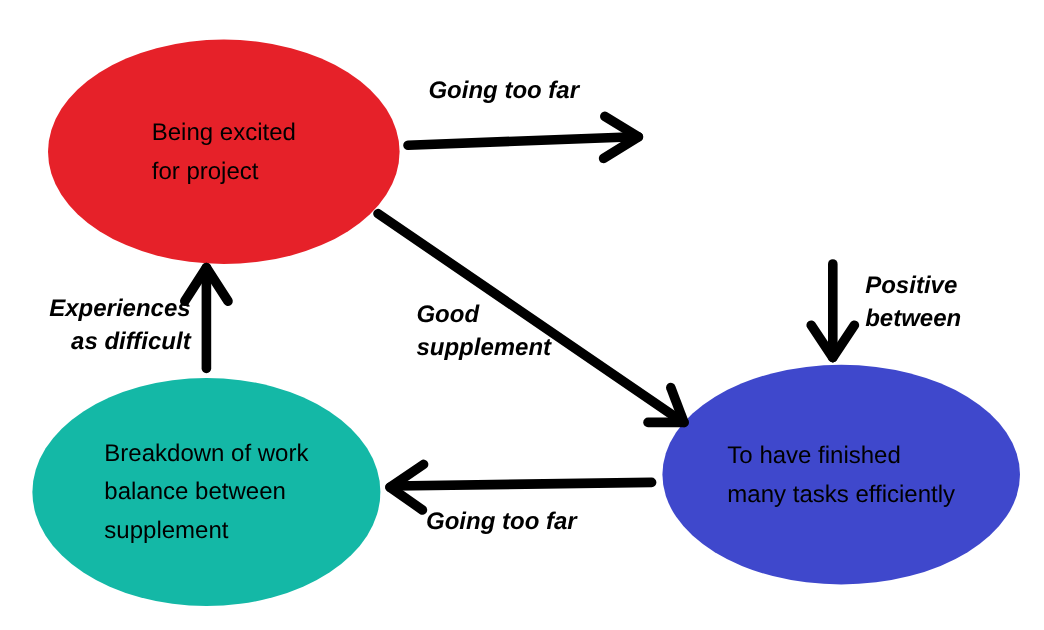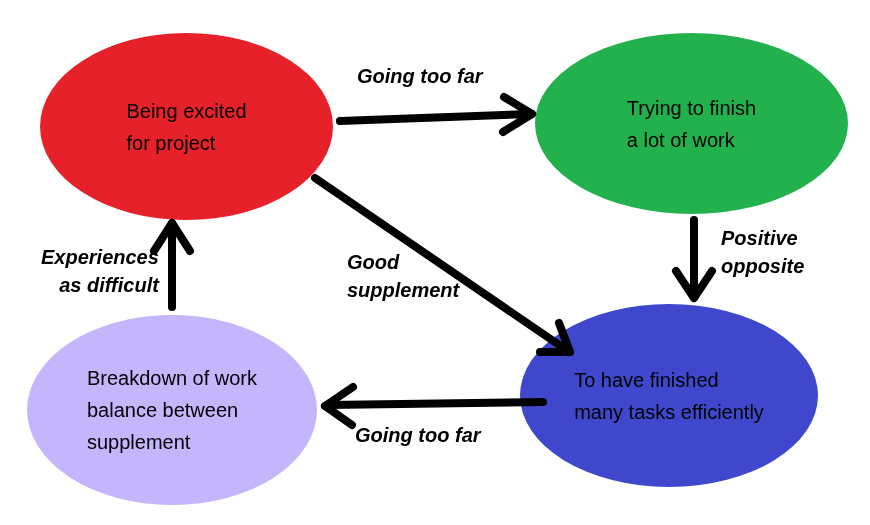--- a/index.html
+++ b/index.html
@@ -24,21 +24,21 @@
     justify-content: center;
   }
   .node-text {
     font-size: 20px;
     line-height: 32px;
     text-align: left;
     color: #000000;
   }
   .node-red    { left: 40px;  top: 33px;  width: 293px; height: 187px; background: #E62129; justify-content: center; }
   .node-green  { left: 535px; top: 33px;  width: 313px; height: 181px; background: #22B14C; }
-  .node-blue   { left: 520px; top: 304px; width: 298px; height: 183px; background: #3F48CC; }
+  .node-blue   { left: 552px; top: 304px; width: 298px; height: 183px; background: #3F48CC; }
   .node-yellow { left: 27px;  top: 315px; width: 290px; height: 190px; background: #FFF200; }
   .edge-label {
     position: absolute;
     font-size: 20px;
     font-style: italic;
     font-weight: 600;
     line-height: 28px;
     white-space: nowrap;
     color: #000000;
   }
@@ -65,35 +65,29 @@
 
 <div id="stage">
 
   <div class="node node-red" style="background: rgb(230, 33, 41);">
     <div class="node-text">
       <div>Being excited</div>
       <div>for project</div>
     </div>
   </div>
 
-  <div class="node node-green" style="background: rgb(34, 177, 76);">
-    <div class="node-text">
-      <div>Trying to finish</div>
-      <div>a lot of work</div>
-    </div>
-  </div>
 
   <div class="node node-blue" style="background: rgb(63, 72, 204);">
     <div class="node-text">
       <div>To have finished</div>
       <div>many tasks efficiently</div>
     </div>
   </div>
 
-  <div class="node node-yellow" style="background: #c4b5fd;">
+  <div class="node node-yellow" style="background: #14b8a6;">
     <div class="node-text">
       <div>Breakdown of work</div>
       <div>balance between</div>
       <div>supplement</div>
     </div>
   </div>
 
   <svg id="arrows" width="870" height="525" viewBox="0 0 870 525">
     <g>
       <path d="M340,121 L529,114"></path>
@@ -121,21 +115,21 @@
       <path d="M172,223 L190,251"></path>
     </g>
   </svg>
 
   <div class="edge-label" id="label-edge-top">
     <div>Going too far</div>
   </div>
 
   <div class="edge-label" id="label-edge-right">
     <div>Positive</div>
-    <div>opposite</div>
+    <div>between</div>
   </div>
 
   <div class="edge-label" id="label-edge-diagonal">
     <div>Good</div>
     <div>supplement</div>
   </div>
 
   <div class="edge-label" id="label-edge-bottom">
     <div>Going too far</div>
   </div>

